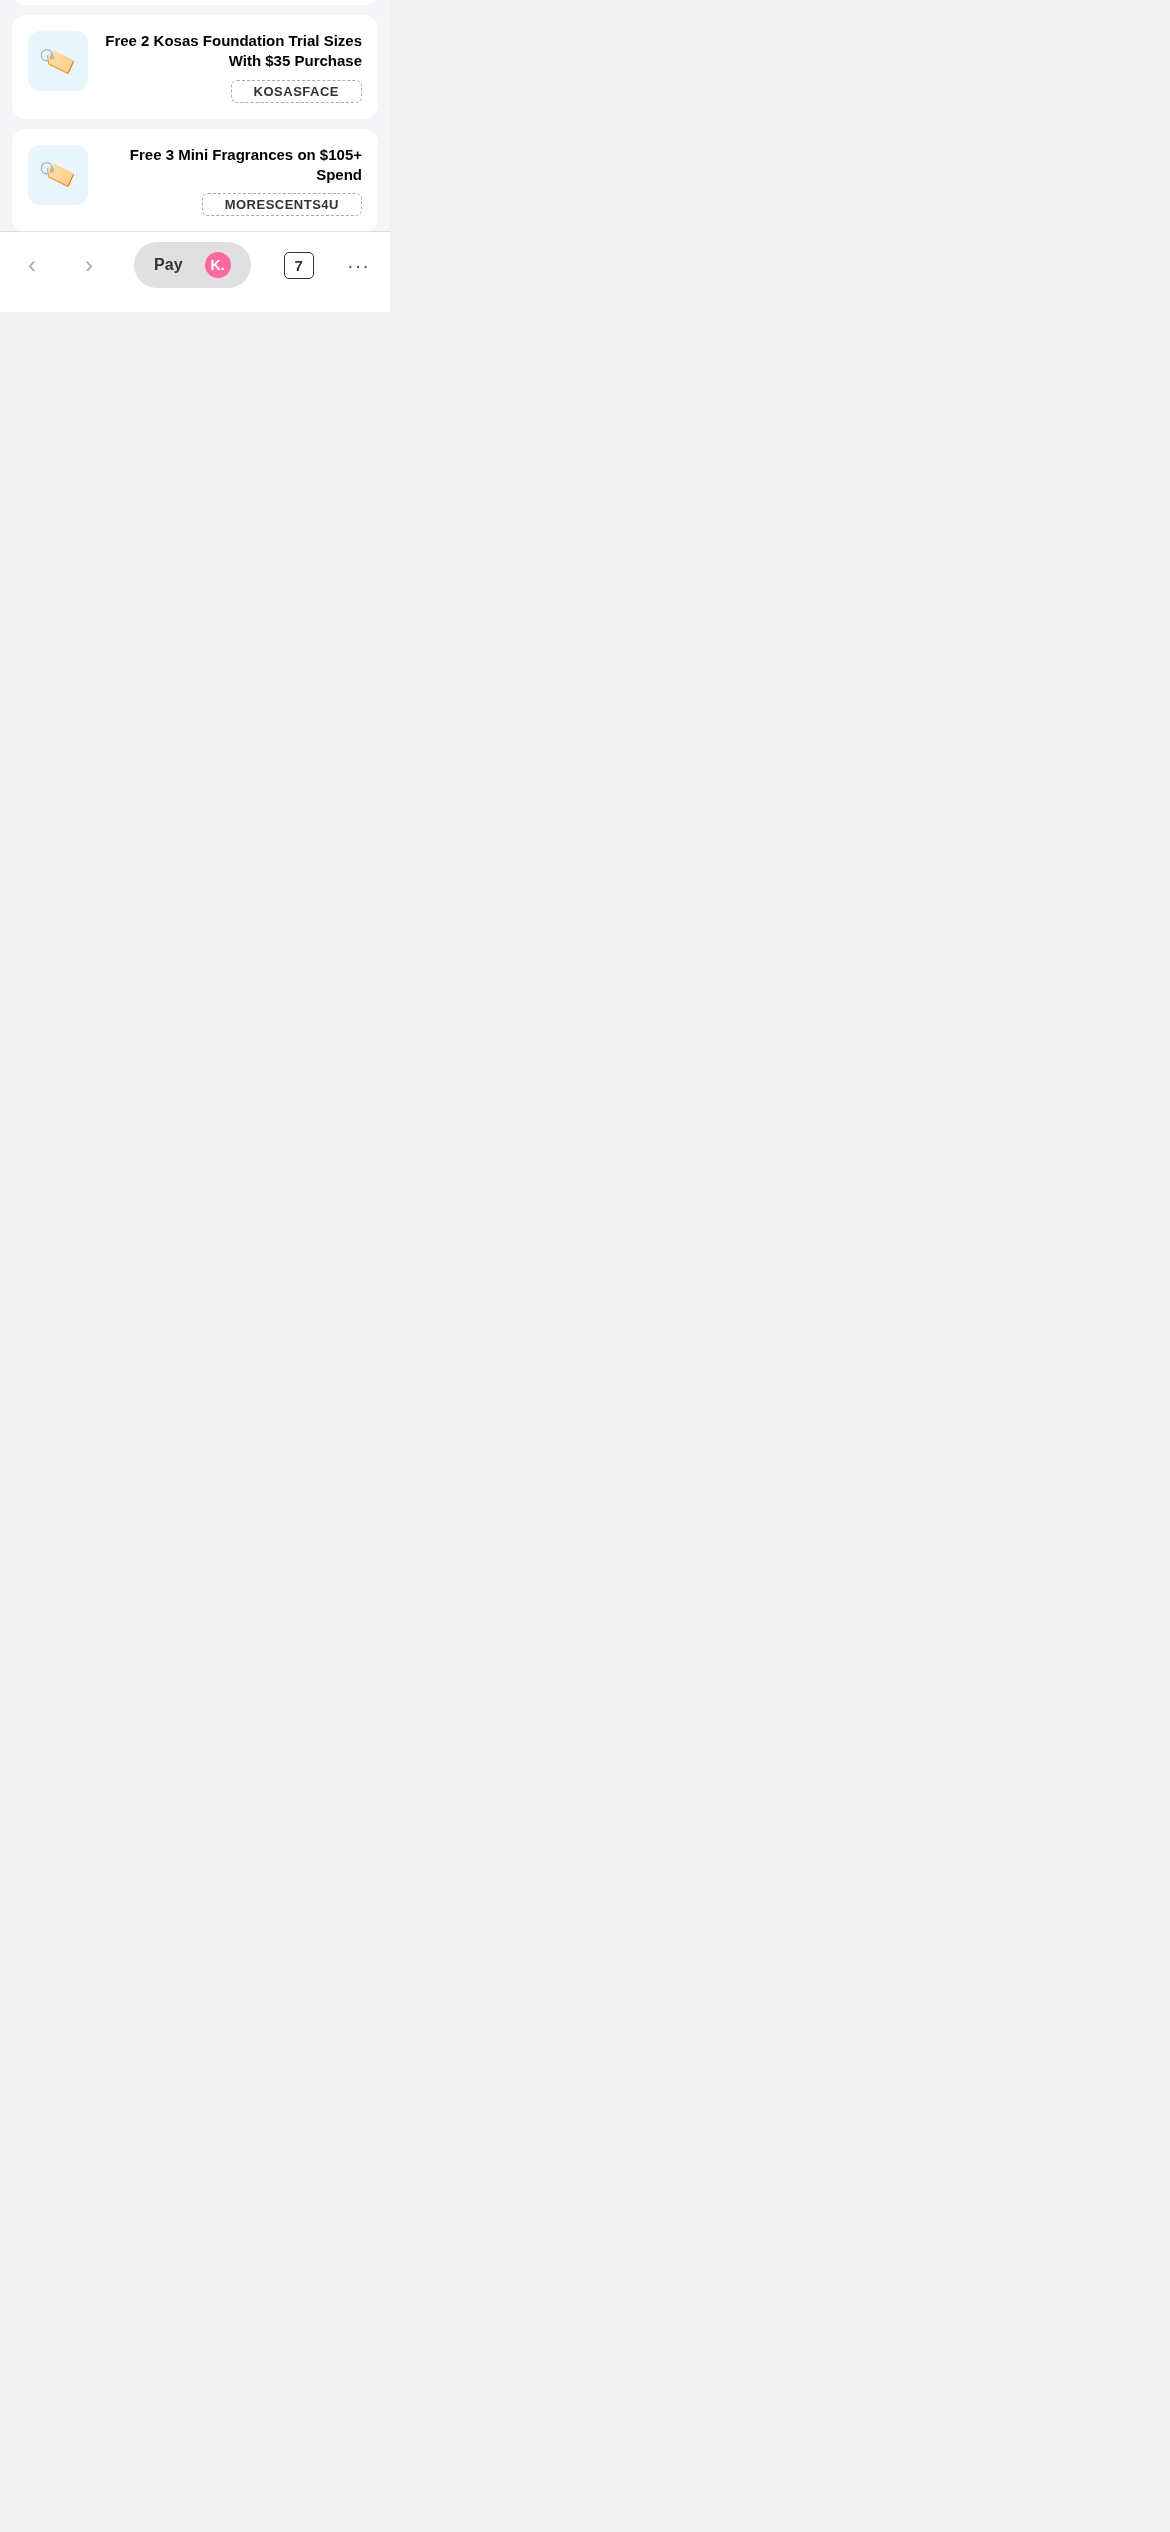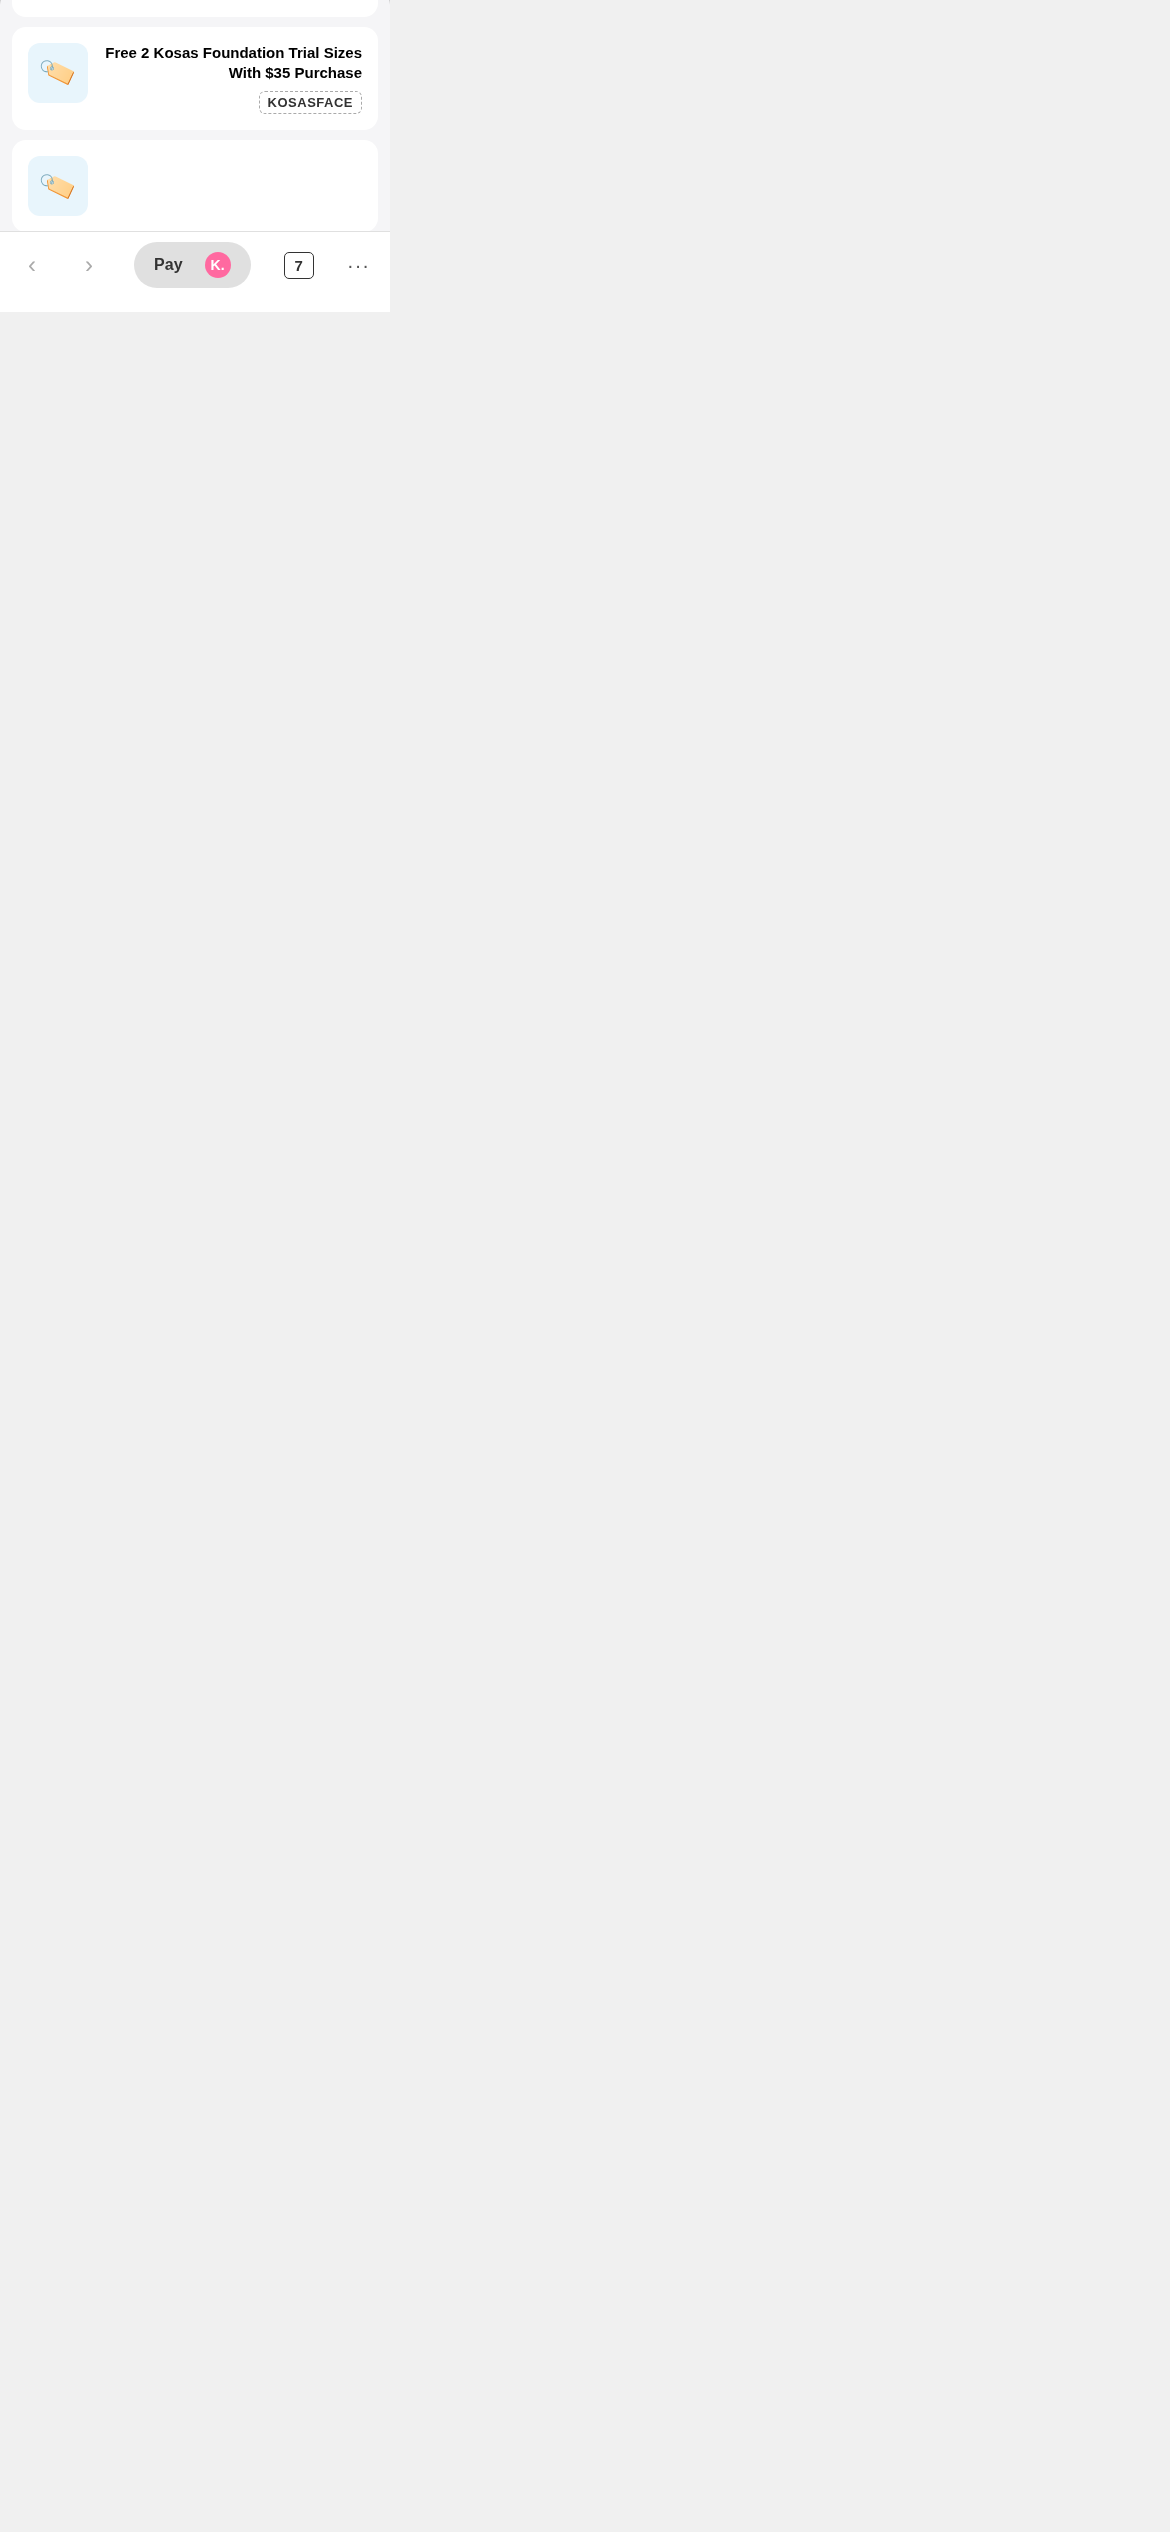--- a/index.html
+++ b/index.html
@@ -241,21 +241,21 @@
       font-weight: 600;
       color: #000;
       line-height: 1.35;
       margin-bottom: 8px;
     }
 
     .coupon-code {
       display: inline-block;
       border: 1.5px dashed #aaa;
       border-radius: 6px;
-      padding: 3px 8px;
+      padding: 3px 22px;
       font-size: 13px;
       font-weight: 600;
       color: #333;
       letter-spacing: 0.5px;
     }
 
     
     .bottom-nav {
       position: absolute;
       bottom: 0;
@@ -401,20 +401,24 @@
         <div class="coupon-info">
           <div class="coupon-title">Free 2 Kosas Foundation Trial Sizes With $35 Purchase</div>
           <span class="coupon-code">KOSASFACE</span>
         </div>
       </div>
 
       <div class="coupon-card">
         <div class="coupon-icon-wrap">
           <span class="coupon-tag-icon">🏷️</span>
         </div>
+        <div class="coupon-info">
+          <div class="coupon-title">Free 3 Mini Fragrances on $105+ Spend</div>
+          <span class="coupon-code">MORESCENTS4U</span>
+        </div>
       </div>
 
     </div>
 
     <div style="height: 80px;"></div>
 
   </div>
 
   <div class="bottom-nav">
     <span class="nav-arrow disabled" style="font-size:24px; color:#aaa;">‹</span>

